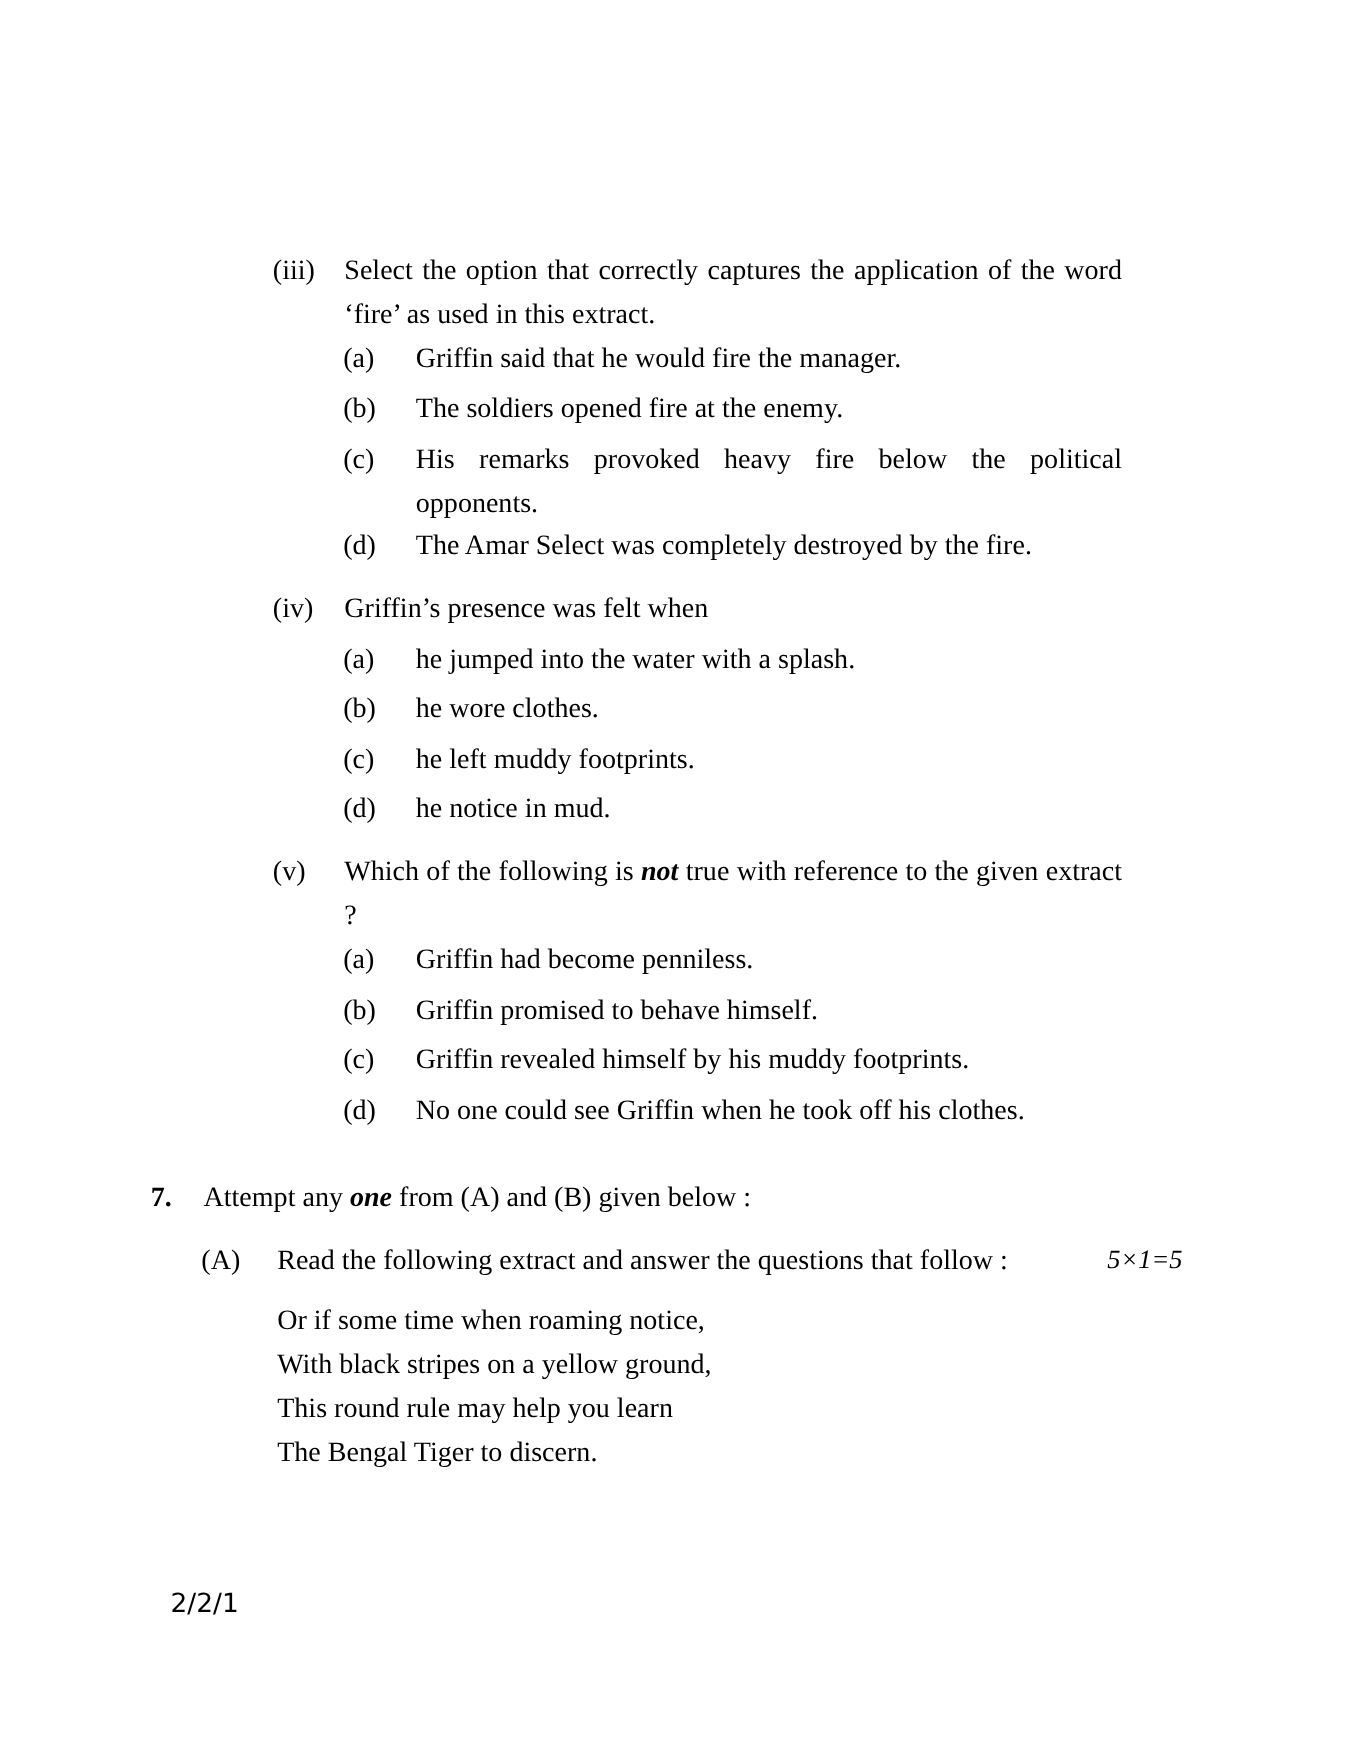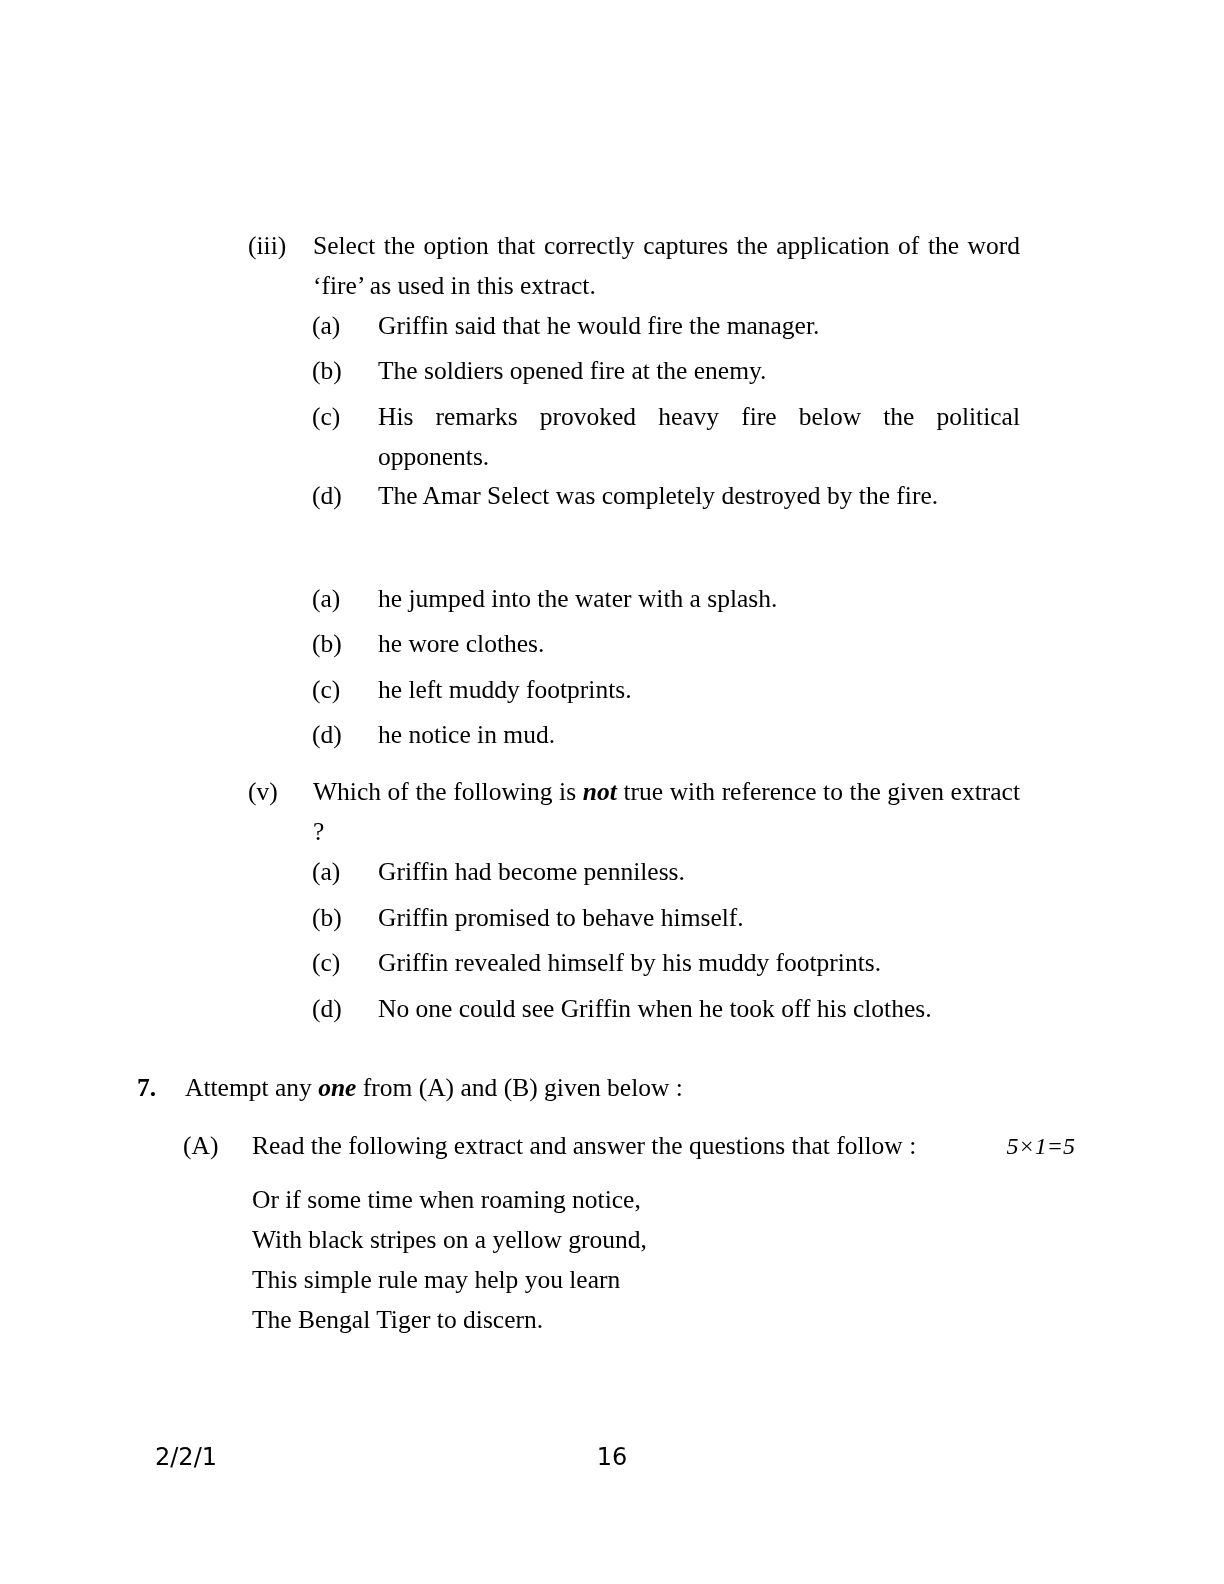--- a/index.html
+++ b/index.html
@@ -145,20 +145,24 @@
   </div>
   <div class="qrow o-level" style="top:357px;">
     <span class="label">(c)</span>
     <div class="body-text o-text">His remarks provoked heavy fire below the political opponents.</div>
   </div>
   <div class="qrow o-level" style="top:436px;">
     <span class="label">(d)</span>
     <div class="body-text nojustify o-text">The Amar Select was completely destroyed by the fire.</div>
   </div>
 
+  <div class="qrow q-level" style="top:493px;">
+    <span class="label">(iv)</span>
+    <div class="body-text nojustify q-text">Griffin’s presence was felt when</div>
+  </div>
 
   <div class="qrow o-level" style="top:539px;">
     <span class="label">(a)</span>
     <div class="body-text nojustify o-text">he jumped into the water with a splash.</div>
   </div>
   <div class="qrow o-level" style="top:584px;">
     <span class="label">(b)</span>
     <div class="body-text nojustify o-text">he wore clothes.</div>
   </div>
   <div class="qrow o-level" style="top:630px;">
@@ -198,20 +202,19 @@
   </div>
 
   <div class="qrow part" style="top:1086px;">
     <span class="label">(A)</span>
     <div class="body-text nojustify p-text"><span>Read the following extract and answer the questions that follow :</span><span class="marks">5×1=5</span></div>
   </div>
 
   <div class="poem" style="top:1140px;">
     <div class="verse">Or if some time when roaming notice,</div>
     <div class="verse">With black stripes on a yellow ground,</div>
-    <div class="verse">This simple rule may help you learn</div>
+    <div class="verse">This round rule may help you learn</div>
     <div class="verse">The Bengal Tiger to discern.</div>
   </div>
 
   <div class="footer-code">2/2/1</div>
-  <div class="footer-page">16</div>
 
 </div>
 
 </body></html>

